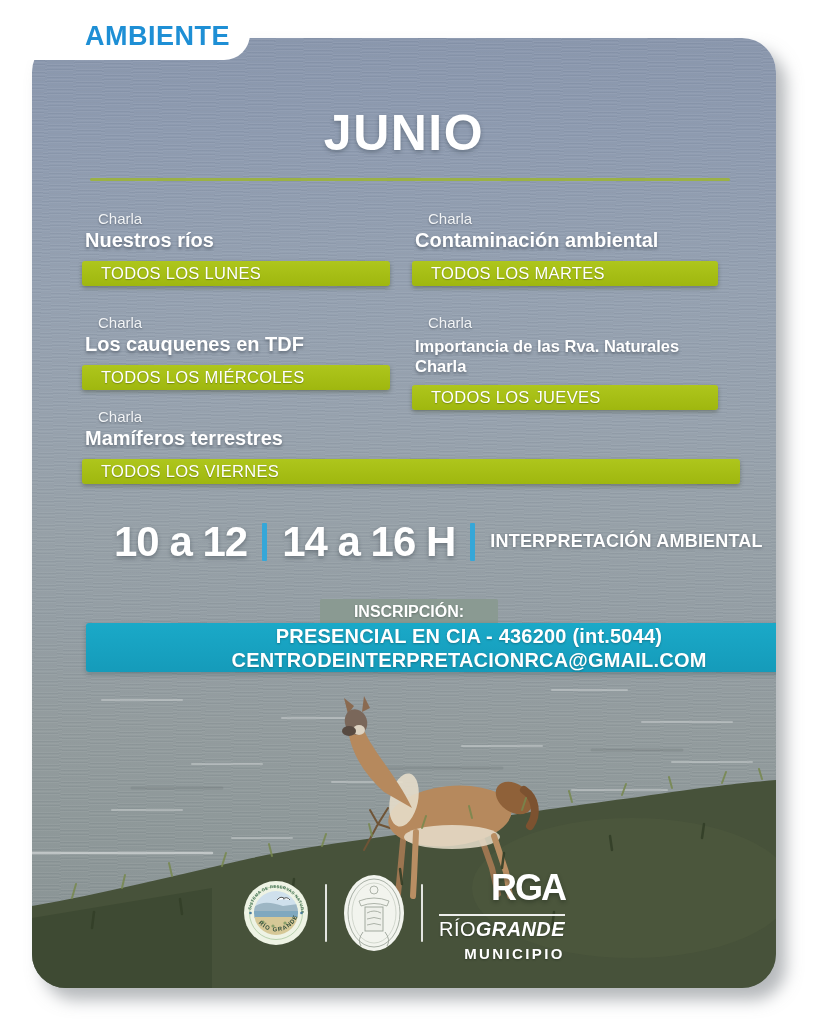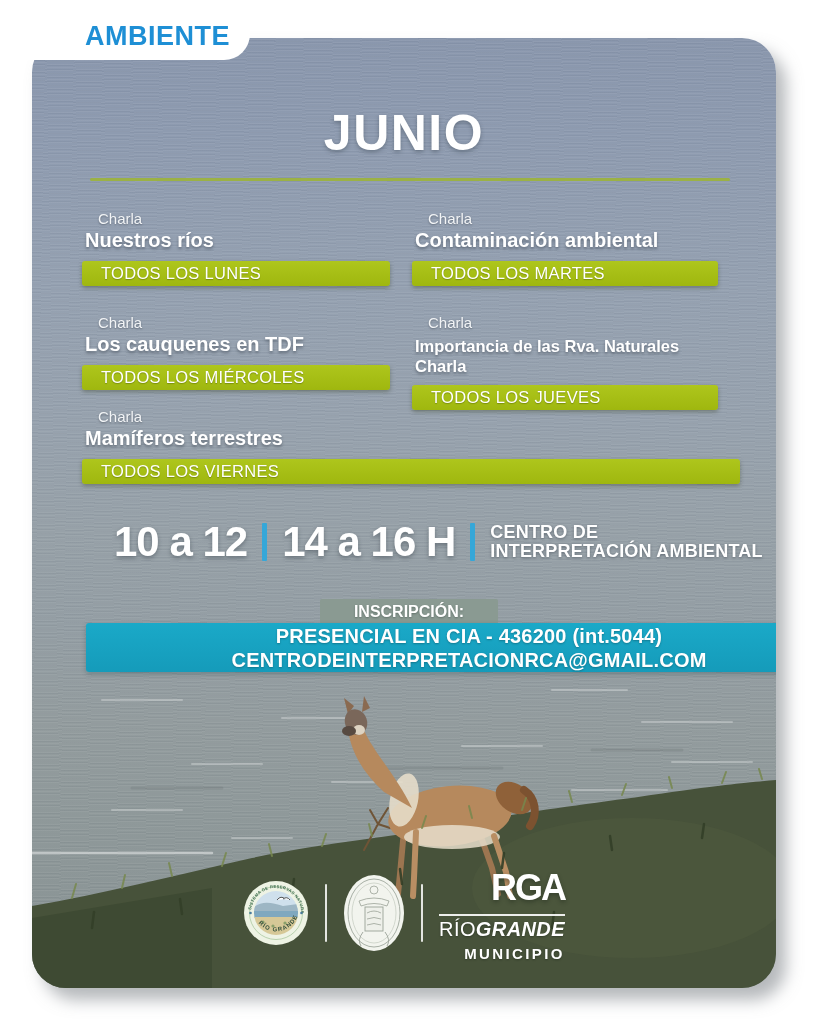--- a/index.html
+++ b/index.html
@@ -204,21 +204,20 @@
         <div class="ttl">Mamíferos terrestres</div>
         <div class="banner">TODOS LOS VIERNES</div>
       </div>
 
       <div class="hours-row">
         <span class="hours-big">10 a 12</span>
         <span class="hours-sep"></span>
         <span class="hours-big">14 a 16 H</span>
         <span class="hours-sep"></span>
         <div class="venue">
-          <div>CENTRO DE</div>
           <div>INTERPRETACIÓN AMBIENTAL</div>
         </div>
       </div>
 
       <div class="insc-label">INSCRIPCIÓN:</div>
       <div class="contact-bar">
         <div class="contact-line">PRESENCIAL EN CIA - 436200 (int.5044)</div>
         <div class="contact-line">CENTRODEINTERPRETACIONRCA@GMAIL.COM</div>
       </div>
 

